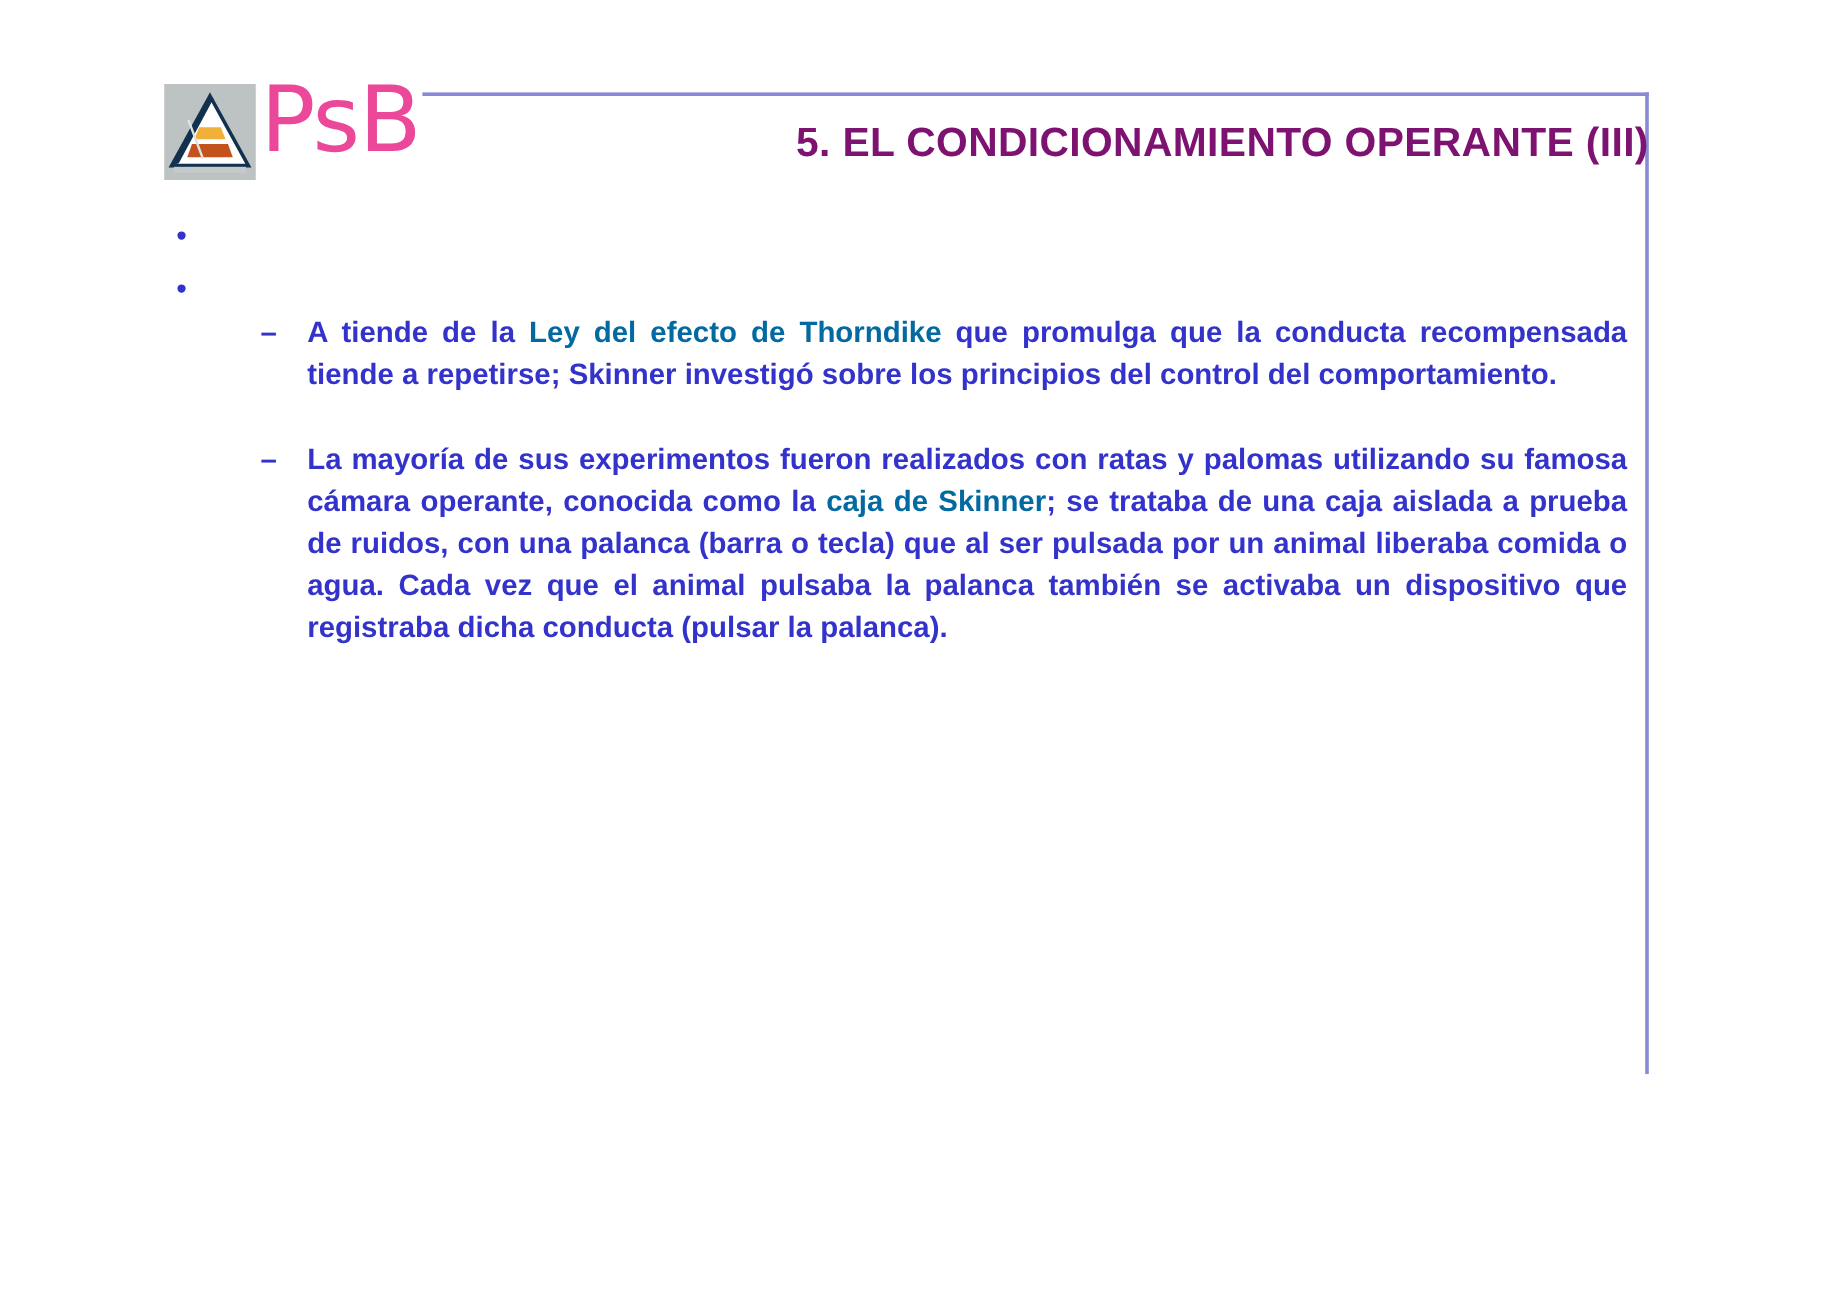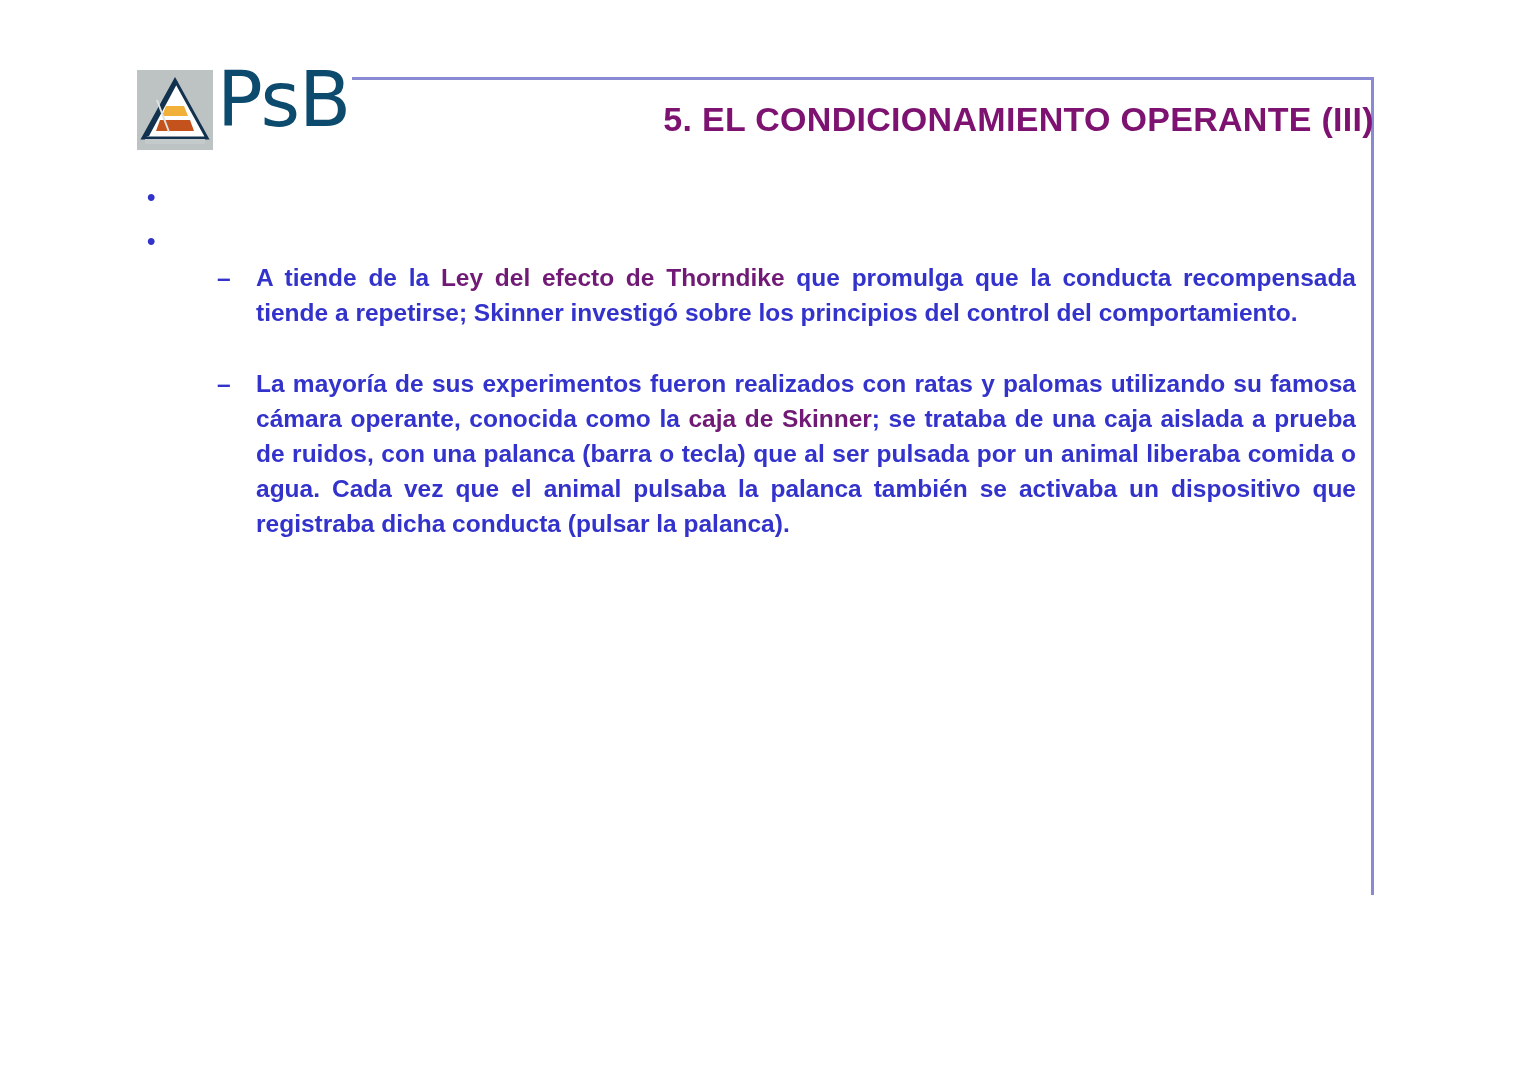--- a/index.html
+++ b/index.html
@@ -48,21 +48,21 @@
   }
   .logo-mark svg { display: block; }
   .logo-text {
     position: absolute;
     left: 80px;
     top: -6px;
     font-family: "DejaVu Sans", sans-serif;
     font-size: 76px;
     font-weight: 400;
     letter-spacing: -1px;
-    color: #0c4a6e;
+    color: #ec4899;
     line-height: 1.0;
   }
 
   
   .frame-top {
     position: absolute;
     left: 352px;
     top: 77px;
     width: 1022px;
     height: 3px;
@@ -132,21 +132,21 @@
   .bullet-l2 .marker {
     position: absolute;
     left: 217px;
     top: 0;
     font-size: 24.5px;
     line-height: 35px;
     color: #3333cc;
     font-weight: bold;
   }
 
-  .blk { color: #701a75; }
+  .blk { color: #0369a1; }
 
   .gap-1 { height: 36px; }
   .gap-2 { height: 44px; }
   .gap-3 { height: 38px; }
 
   
   .bullet-l1 > .txt, .bullet-l2 > .txt { display: block; }
 
   
   .footer {

